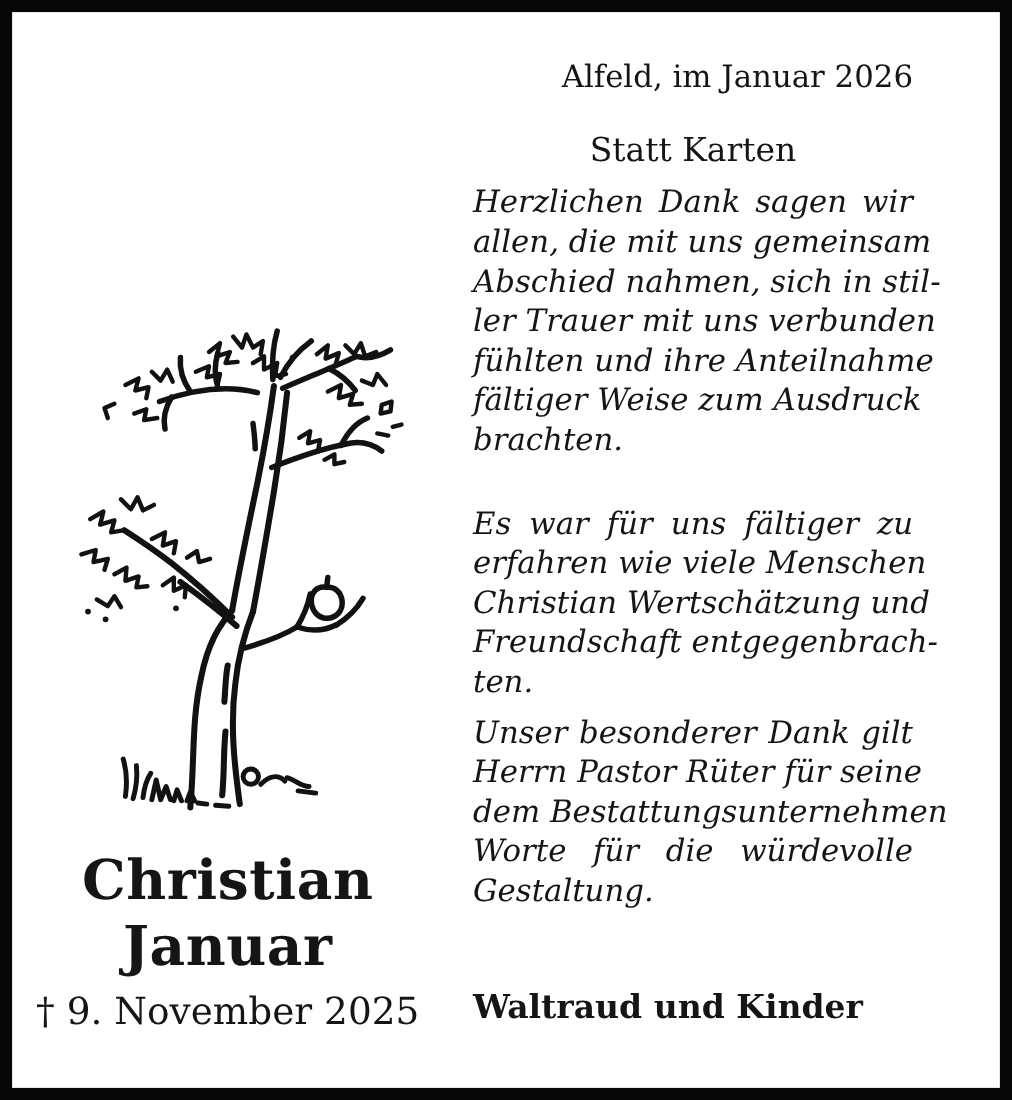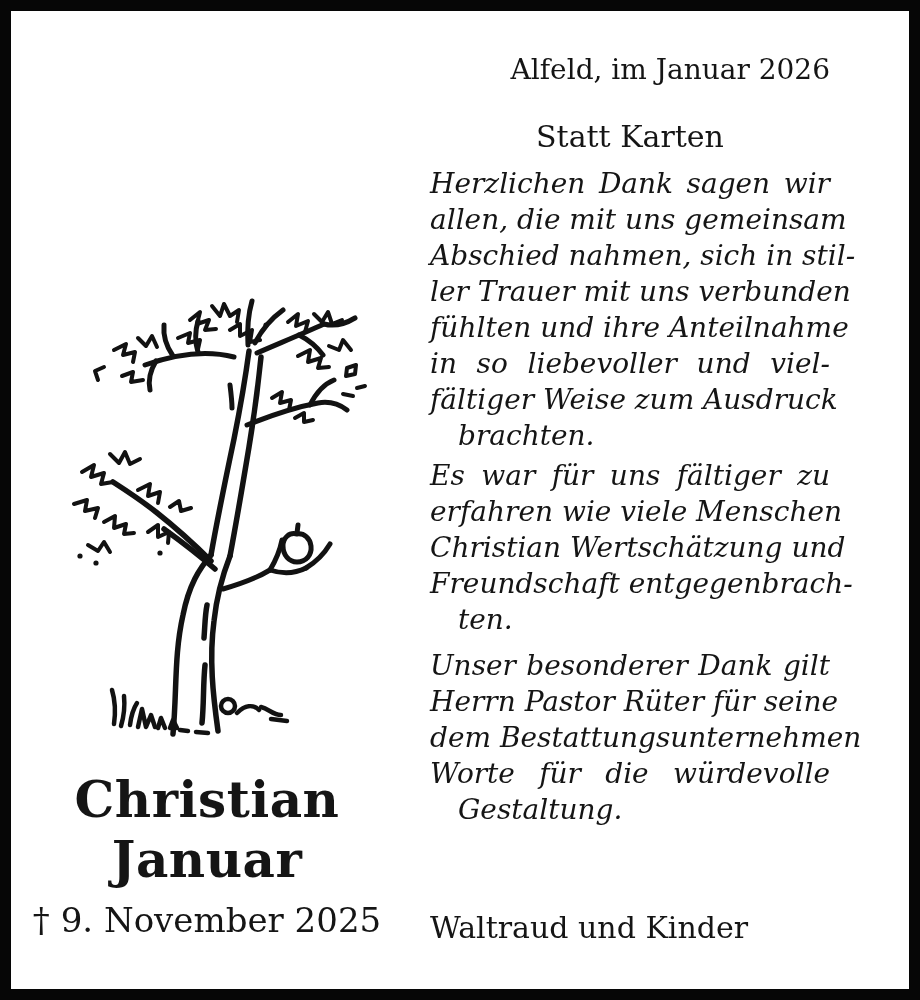--- a/index.html
+++ b/index.html
@@ -55,32 +55,30 @@
     font-size: 28px;
     line-height: 36px;
     text-align: justify;
     text-align-last: justify;
     white-space: nowrap;
     overflow: visible;
   }
   .line.last {
     text-align: left;
     text-align-last: left;
-    margin-left: 28px;
   }
   .signature {
     position: absolute;
     left: 0; right: 0;
     top: 897px;
     font-size: 30px;
     line-height: 38px;
-    font-weight: normal;
+    font-weight: bold;
     text-align: left;
     white-space: nowrap;
-    margin-top: 12px;
   }
   
   .col-left {
     position: absolute;
     left: 12px;
     top: 0;
     width: 390px;
     height: 804px;
   }
   .tree {
@@ -223,21 +221,20 @@
   <div class="col-right">
     <div class="dateline">Alfeld, im Januar 2026</div>
     <div class="heading">Statt Karten</div>
 
     <div class="para para-1">
       <div class="line">Herzlichen Dank sagen wir</div>
       <div class="line">allen, die mit uns gemeinsam</div>
       <div class="line">Abschied nahmen, sich in stil-</div>
       <div class="line">ler Trauer mit uns verbunden</div>
       <div class="line">fühlten und ihre Anteilnahme</div>
-      <div class="line">in so liebevoller und viel-</div>
       <div class="line">fältiger Weise zum Ausdruck</div>
       <div class="line last">brachten.</div>
     </div>
 
     <div class="para para-2">
       <div class="line">Es war für uns fältiger zu</div>
       <div class="line">erfahren wie viele Menschen</div>
       <div class="line">Christian Wertschätzung und</div>
       <div class="line">Freundschaft entgegenbrach-</div>
       <div class="line last">ten.</div>

